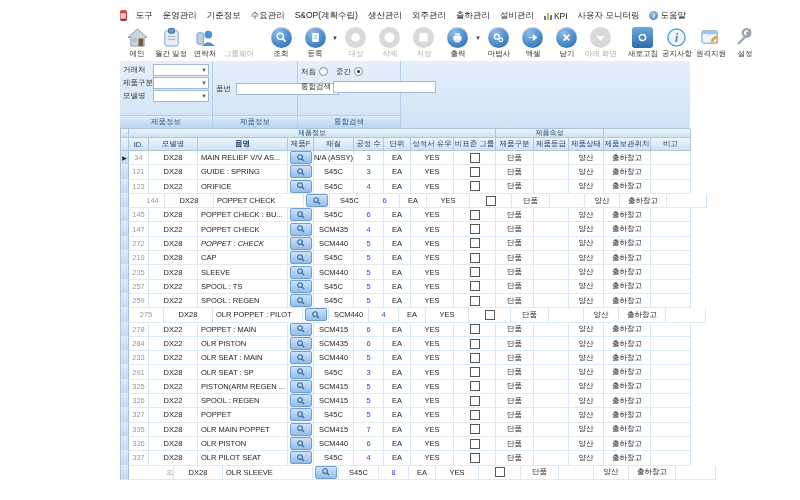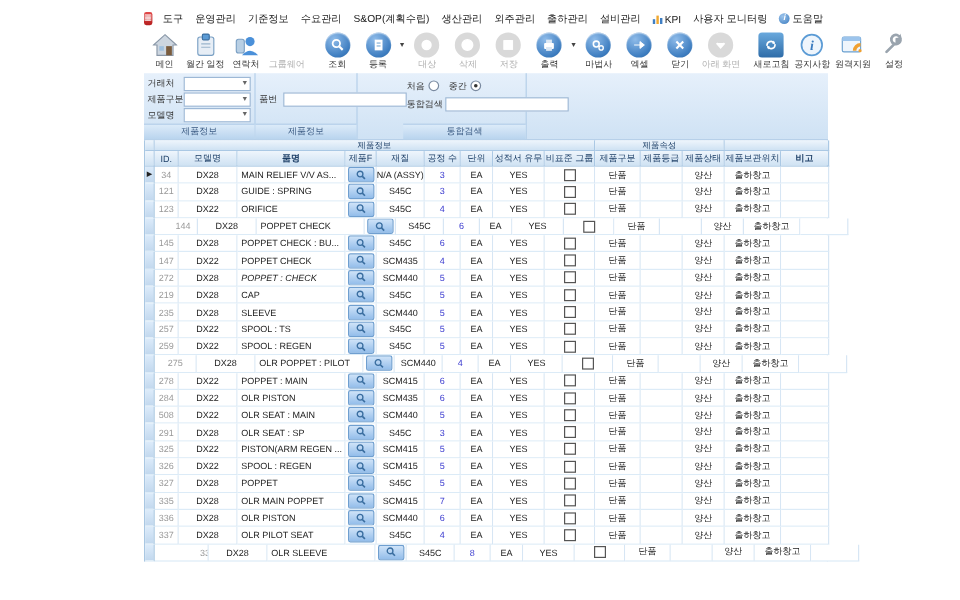--- a/index.html
+++ b/index.html
@@ -33,23 +33,23 @@
   .tb-sep{width:1px;background:#d6d6d6;align-self:stretch;margin:1px 4px;}
 
   
   .tabstrip{margin-top:2px;height:17px;background:linear-gradient(#f0f7fd,#c6dcf1);border-bottom:1px solid #9fc0de;display:flex;align-items:flex-end;padding-left:8px;box-sizing:border-box;}
   .tab{font-size:8px;padding:2px 11px 2px;border:1px solid #9dbbdc;border-bottom:none;border-radius:3px 3px 0 0;margin-right:3px;display:flex;align-items:center;gap:4px;white-space:nowrap;}
   .tab.active{background:#fff;color:#1a3d6e;font-weight:bold;}
   .tab.inactive{background:linear-gradient(#eaf3fc,#cfe2f4);color:#333;}
   .tab-close{width:9px;height:9px;border:1px solid #b9a06a;background:linear-gradient(#fdf6e3,#f0e0b8);color:#7a6a40;font-size:6px;line-height:8px;text-align:center;border-radius:1px;}
 
   
-  .filters{height:56px;background:linear-gradient(#e6f0fb,#cfe2f4);border-bottom:1px solid #a8c6e4;display:flex;box-sizing:border-box;justify-content:flex-end;}
+  .filters{height:68px;background:linear-gradient(#e6f0fb,#cfe2f4);border-bottom:1px solid #a8c6e4;display:flex;box-sizing:border-box;justify-content:flex-end;}
   .fgroup{border-right:1px solid #b5cfe9;display:flex;flex-direction:column;box-sizing:border-box;}
-  .fg1{width:93px;}.fg2{width:85px;}.fg3{width:103px;margin-left:38px;}
+  .fg1{width:93px;}.fg2{width:85px;}.fg3{width:103px;}
   .fbody{flex:1;padding:2px 3px 0;}
   .frow{display:flex;align-items:center;height:13px;font-size:7.5px;color:#333;}
   .flabel{width:30px;flex:none;}
   .fg2 .flabel{width:20px;}
   .fg3 .flabel{width:32px;}
   .combo{flex:1;height:10px;background:#fff;border:1px solid #9db8d6;display:flex;align-items:center;justify-content:flex-end;font-size:6px;color:#666;padding-right:1px;}
   .tinput{flex:1;height:10px;background:#fff;border:1px solid #9db8d6;font-size:7.5px;padding:0 2px;}
   .ffoot{height:12px;background:linear-gradient(#dcebf9,#b9d4ee);border-top:1px solid #b5cfe9;text-align:center;font-size:7.5px;color:#3a5a82;line-height:12px;}
   .radio{width:7px;height:7px;border:1px solid #7a8aa0;border-radius:50%;background:#fff;margin:0 8px 0 3px;position:relative;flex:none;}
   .radio.on::after{content:"";position:absolute;left:1.5px;top:1.5px;width:3px;height:3px;border-radius:50%;background:#333;}
@@ -367,21 +367,21 @@
         <div class="cell " style="width: 26px; flex: 0 0 auto;">제품F</div>
         <div class="cell " style="width: 40px; flex: 0 0 auto;">재질</div>
         <div class="cell hd-proc" style="width: 30px; flex: 0 0 auto;">공정 수</div>
         <div class="cell " style="width: 27px; flex: 0 0 auto;">단위</div>
         <div class="cell " style="width: 43px; flex: 0 0 auto;">성적서 유무</div>
         <div class="cell " style="width: 42px; flex: 0 0 auto;">비표준 그룹</div>
         <div class="cell " style="width: 38px; flex: 0 0 auto;">제품구분</div>
         <div class="cell " style="width: 35px; flex: 0 0 auto;">제품등급</div>
         <div class="cell " style="width: 35px; flex: 0 0 auto;">제품상태</div>
         <div class="cell " style="width: 47px; flex: 0 0 auto;">제품보관위치</div>
-        <div class="cell " style="width: 40px; flex: 0 0 auto; font-weight: bold;">비고</div>
+        <div class="cell " style="width: 40px; flex: 0 0 auto;">비고</div>
       </div>
       <div class="trow drow">
         <div class="cell sel" style="width: 8px; flex: 0 0 auto;">
           <span class="selarrow">▶</span>
         </div>
         <div class="cell c-id" style="width: 20px; flex: 0 0 auto;">34</div>
         <div class="cell " style="width: 49px; flex: 0 0 auto;">DX28</div>
         <div class="cell c-left" style="width: 90px; flex: 0 0 auto;">MAIN RELIEF V/V AS...</div>
         <div class="cell " style="width: 26px; flex: 0 0 auto;">
           <span class="magbtn">
@@ -737,21 +737,21 @@
           <span class="chk"></span>
         </div>
         <div class="cell " style="width: 38px; flex: 0 0 auto;">단품</div>
         <div class="cell " style="width: 35px; flex: 0 0 auto;"></div>
         <div class="cell " style="width: 35px; flex: 0 0 auto;">양산</div>
         <div class="cell " style="width: 47px; flex: 0 0 auto;">출하창고</div>
         <div class="cell " style="width: 40px; flex: 0 0 auto;"></div>
       </div>
       <div class="trow drow">
         <div class="cell sel" style="width: 8px; flex: 0 0 auto;"></div>
-        <div class="cell c-id" style="width: 20px; flex: 0 0 auto;">508</div>
+        <div class="cell c-id" style="width: 20px; flex: 0 0 auto;">233</div>
         <div class="cell " style="width: 49px; flex: 0 0 auto;">DX22</div>
         <div class="cell c-left" style="width: 90px; flex: 0 0 auto;">OLR SEAT : MAIN</div>
         <div class="cell " style="width: 26px; flex: 0 0 auto;">
           <span class="magbtn">
             <svg width="10" height="10" viewBox="0 0 16 16">
               <circle cx="6.5" cy="6.5" r="3.8" fill="none" stroke="#3a6ea0" stroke-width="1.8"></circle>
               <line x1="9.5" y1="9.5" x2="13" y2="13" stroke="#3a6ea0" stroke-width="2.2"></line>
             </svg>
           </span>
         </div>

